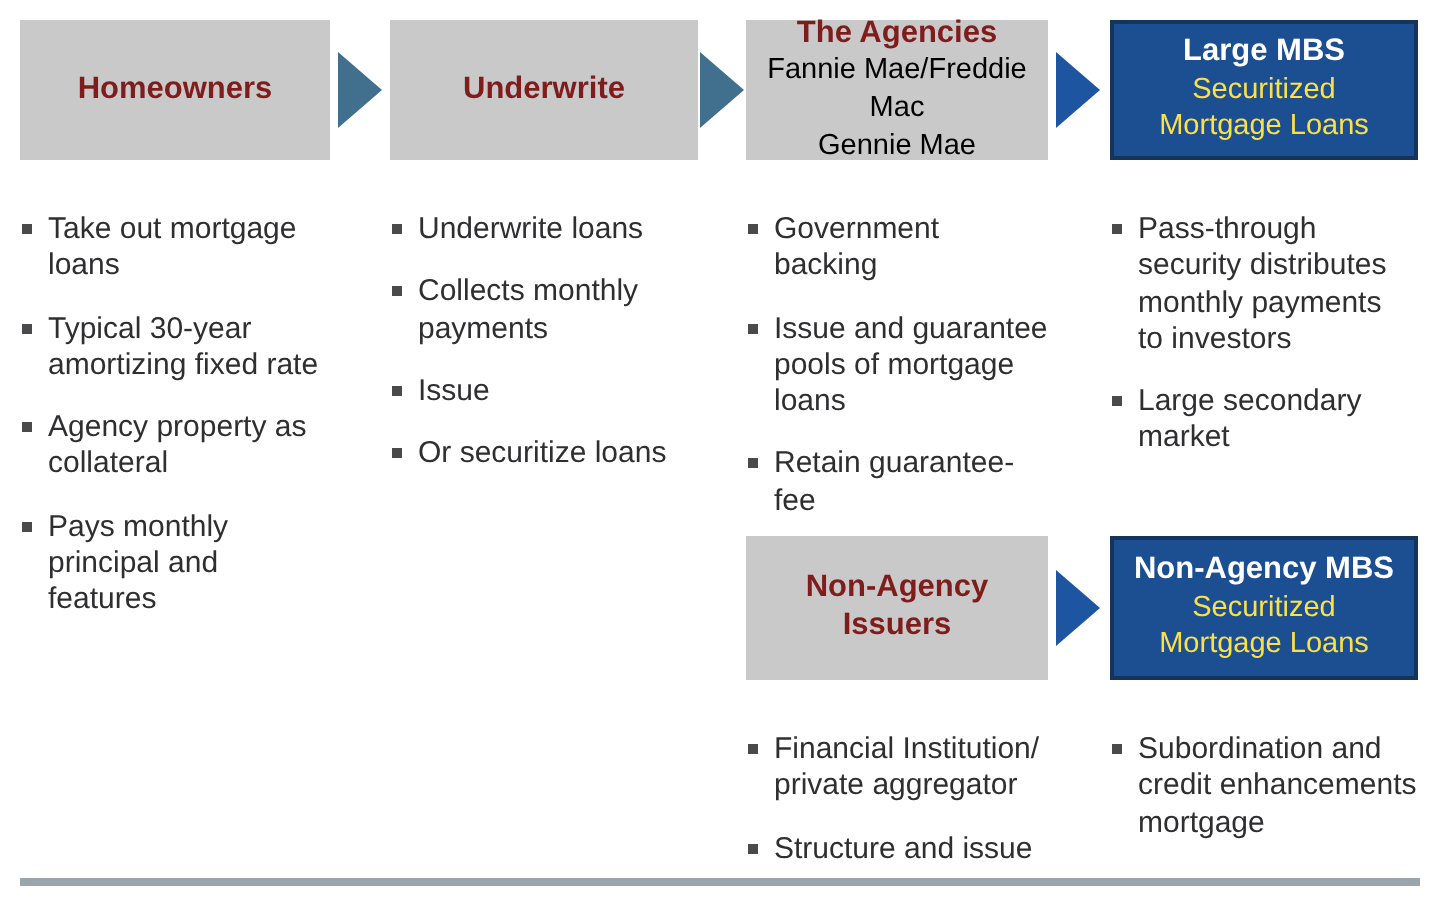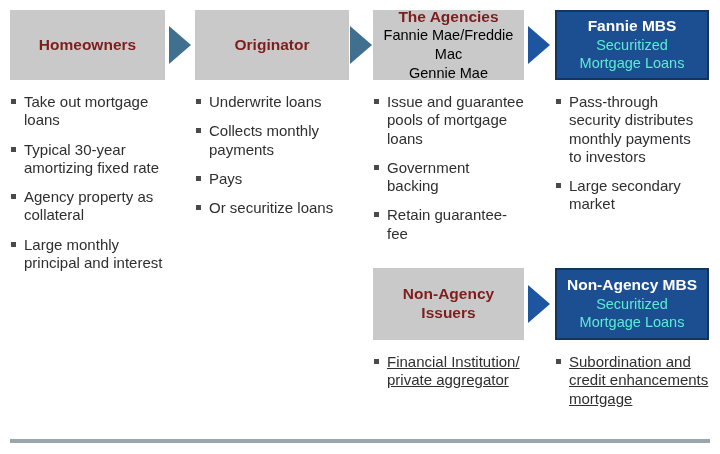--- a/index.html
+++ b/index.html
@@ -17,35 +17,35 @@
     position:absolute;top:10px;height:70px;
     display:flex;flex-direction:column;justify-content:center;align-items:center;
     text-align:center;box-sizing:border-box;padding:2px 4px;
   }
   .box.r2{top:268px;height:72px}
   .box.gray{background:#c9c9c9;}
   .box.blue{background:#1c4f92;border:2px solid #14345c;}
   .box-title{font-size:15.5px;font-weight:bold;color:#7f1d1d;line-height:1.2;}
   .box.blue .box-title{color:#ffffff;}
   .box-sub{font-size:14.5px;color:#000000;line-height:1.28;}
-  .box.blue .box-sub{color:#5eead4;}
+  .box.blue .box-sub{color:#fde047;}
 
   .arrow{
     position:absolute;width:0;height:0;
     border-top:19px solid transparent;border-bottom:19px solid transparent;
   }
   .arrow.steel{border-left:22px solid #41708f;}
   .arrow.bright{border-left:22px solid #1d55a0;}
 
   .bullets{
     position:absolute;top:93px;margin:0;padding:0;list-style:none;
     font-size:15px;color:#2f2f31;line-height:1.22;
   }
-  .bullets.r2{top:353px;text-decoration:underline;}
-  .bullets li{position:relative;padding-left:14px;margin:0 0 11px 0;}
+  .bullets.r2{top:353px;}
+  .bullets li{position:relative;padding-left:14px;margin:13px 0 11px 0;}
   .bullets li::before{
     content:"";position:absolute;left:1px;top:6px;width:5px;height:5px;background:#4a4a4c;
   }
   .b1 li{max-width:146px}
   .b2 li{max-width:140px}
   .b3 li{max-width:140px}
   .b4 li{max-width:128px}
   .b5 li{max-width:150px}
   .b6 li{max-width:140px}
 
@@ -58,56 +58,56 @@
 
 <div class="canvas">
 
   <div class="box gray c1">
     <div class="box-title">Homeowners</div>
   </div>
 
   <div class="arrow steel" style="left:169px;top:26px"></div>
 
   <div class="box gray c2">
-    <div class="box-title">Originator</div>
+    <div class="box-title">Underwrite</div>
   </div>
 
   <div class="arrow steel" style="left:350px;top:26px"></div>
 
   <div class="box gray c3">
     <div class="box-title">The Agencies</div>
     <div class="box-sub">Fannie Mae/Freddie Mac</div>
     <div class="box-sub">Gennie Mae</div>
   </div>
 
   <div class="arrow bright" style="left:528px;top:26px"></div>
 
   <div class="box blue c4">
-    <div class="box-title">Fannie MBS</div>
+    <div class="box-title">Large MBS</div>
     <div class="box-sub">Securitized</div>
     <div class="box-sub">Mortgage Loans</div>
   </div>
 
   <ul class="bullets b1 c1" style="position:absolute">
     <li>Take out mortgage loans</li>
     <li>Typical 30-year amortizing fixed rate</li>
     <li>Agency property as collateral</li>
-    <li>Large monthly principal and interest</li>
+    <li>Pays monthly principal and features</li>
   </ul>
 
   <ul class="bullets b2 c2" style="position:absolute">
     <li>Underwrite loans</li>
     <li>Collects monthly payments</li>
-    <li>Pays</li>
+    <li>Issue</li>
     <li>Or securitize loans</li>
   </ul>
 
   <ul class="bullets b3 c3" style="position:absolute">
+    <li>Government backing</li>
     <li>Issue and guarantee pools of mortgage loans</li>
-    <li>Government backing</li>
     <li>Retain guarantee-fee</li>
   </ul>
 
   <ul class="bullets b4 c4" style="position:absolute">
     <li>Pass-through security distributes monthly payments to investors</li>
     <li>Large secondary market</li>
   </ul>
 
   <div class="box gray r2 c3">
     <div class="box-title">Non-Agency</div>
@@ -117,20 +117,21 @@
   <div class="arrow bright" style="left:528px;top:285px"></div>
 
   <div class="box blue r2 c4">
     <div class="box-title">Non-Agency MBS</div>
     <div class="box-sub">Securitized</div>
     <div class="box-sub">Mortgage Loans</div>
   </div>
 
   <ul class="bullets r2 b5 c3" style="position:absolute">
     <li>Financial Institution/ private aggregator</li>
+    <li>Structure and issue</li>
   </ul>
 
   <ul class="bullets r2 b6 c4" style="position:absolute">
     <li>Subordination and credit enhancements mortgage</li>
   </ul>
 
   <div class="bottom-rule"></div>
 
 </div>
 

